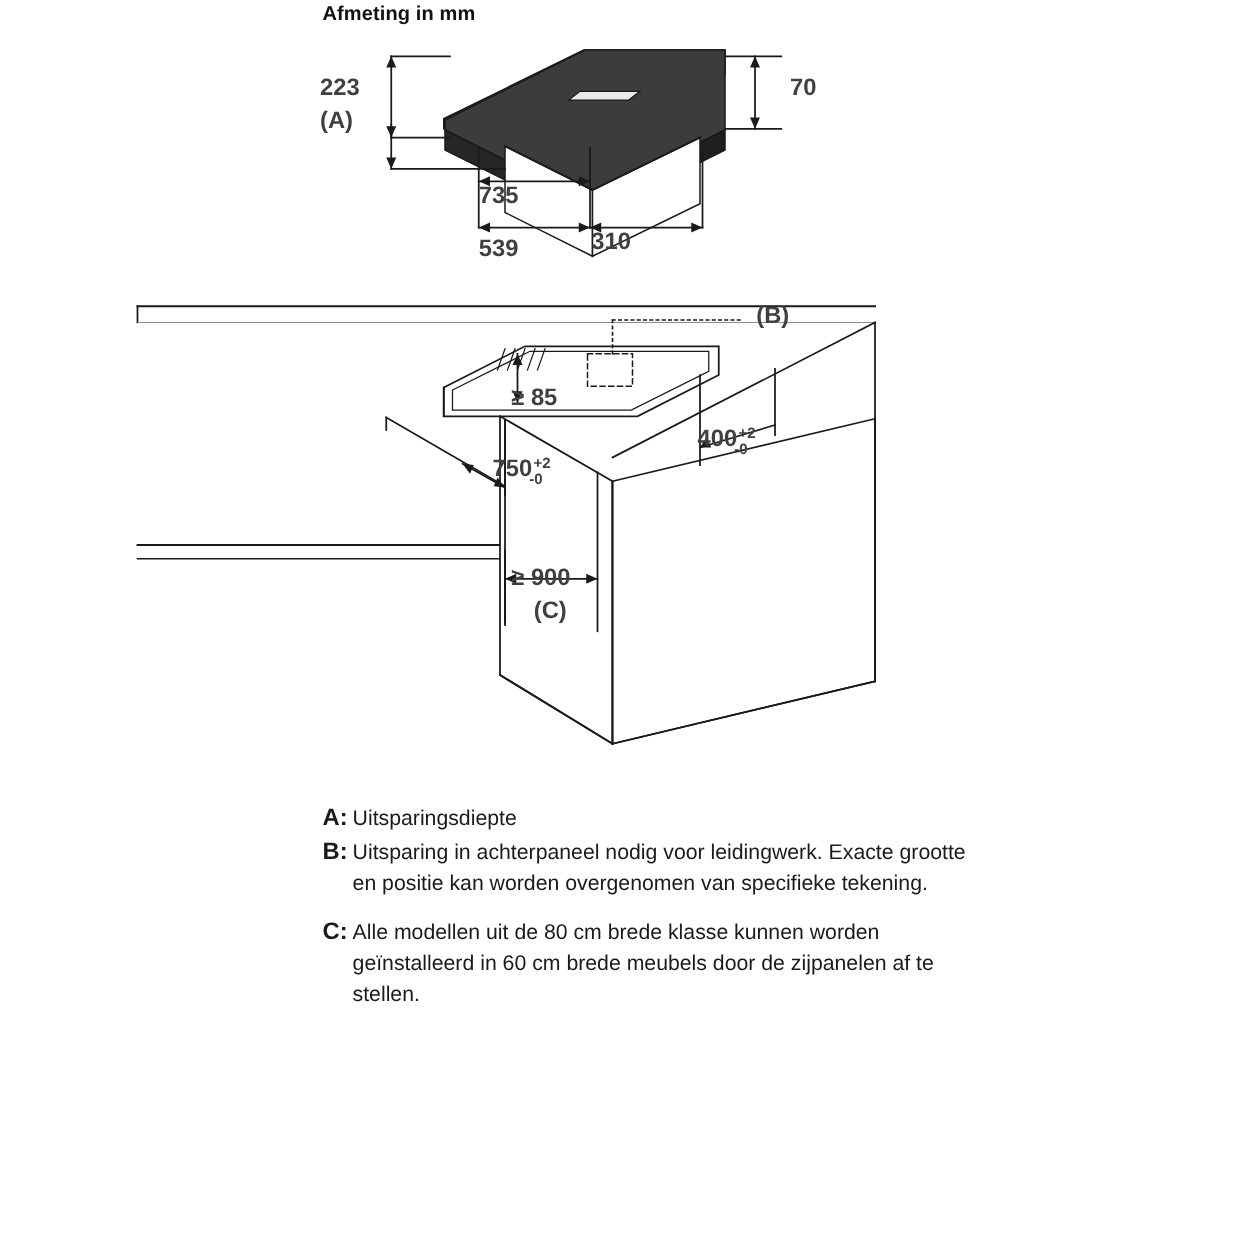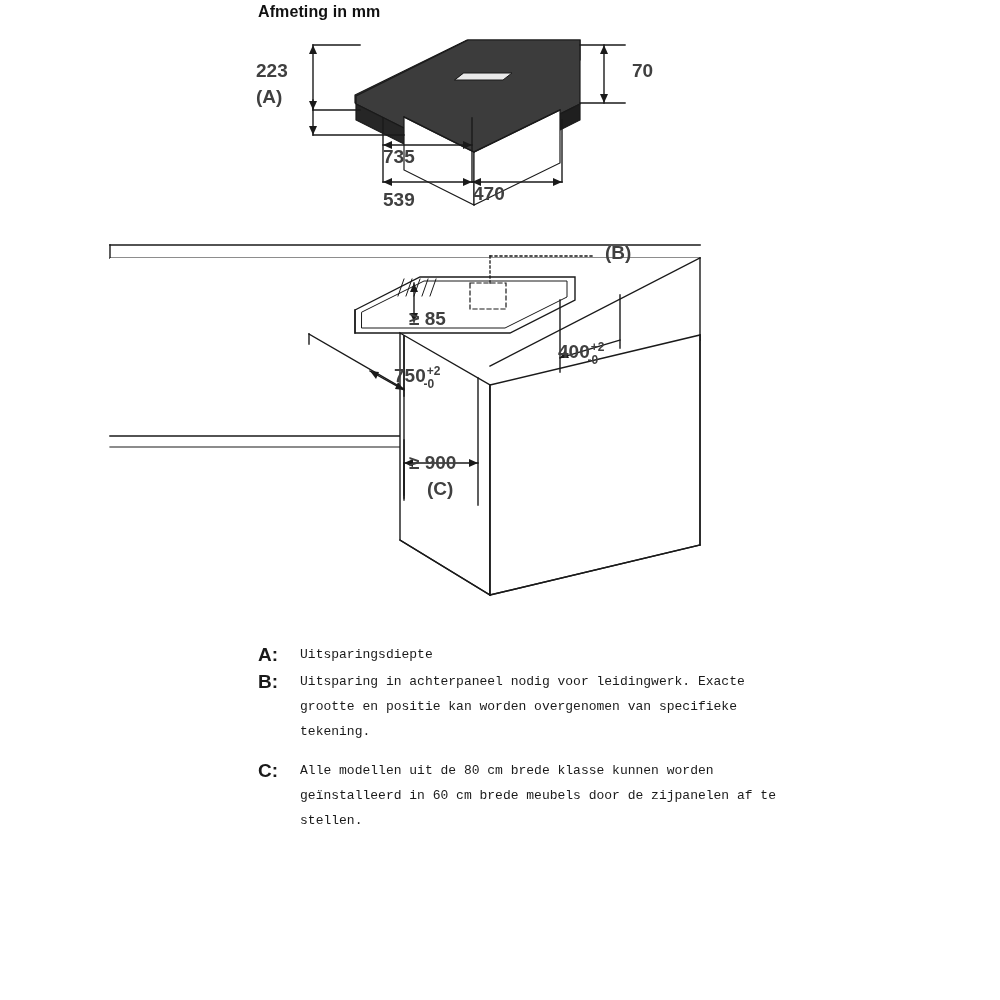--- a/index.html
+++ b/index.html
@@ -47,25 +47,24 @@
     align-items: flex-start;
     margin-bottom: 2px;
   }
   .legend-key {
     font-size: 19px;
     font-weight: 700;
     white-space: nowrap;
     line-height: 25px;
   }
   .legend-text {
-    font-size: 13px;
+    font-size: 17px;
     font-weight: 400;
     line-height: 25px;
-    margin-left: 22px;
-    font-family: Liberation Mono, monospace;
+    margin-left: 4px;
   }
   .legend-gap {
     height: 12px;
   }
   .dim {
     position: absolute;
     font-size: 19px;
     font-weight: 700;
     color: #404040;
     white-space: nowrap;
@@ -215,21 +214,21 @@
   <div class="dim" style="left:256px; top:60px;">223</div>
 
   <div class="dim" style="left:256px; top:86px;">(A)</div>
 
   <div class="dim" style="left:632px; top:60px;">70</div>
 
   <div class="dim" style="left:383px; top:146px;">735</div>
 
   <div class="dim" style="left:383px; top:189px;">539</div>
 
-  <div class="dim" style="left:473px; top:183px;">470</div>
+  <div class="dim" style="left:473px; top:183px;">310</div>
 
   <div class="dim" style="left:605px; top:242px;">(B)</div>
 
   <div class="dim" style="left:409px; top:308px;">≥ 85</div>
 
   <div class="dim" style="left:394px; top:365px;">
     <span>750</span><span class="tol"><span class="sup">+2</span><span class="sub">-0</span></span>
   </div>
 
   <div class="dim" style="left:558px; top:341px;">

